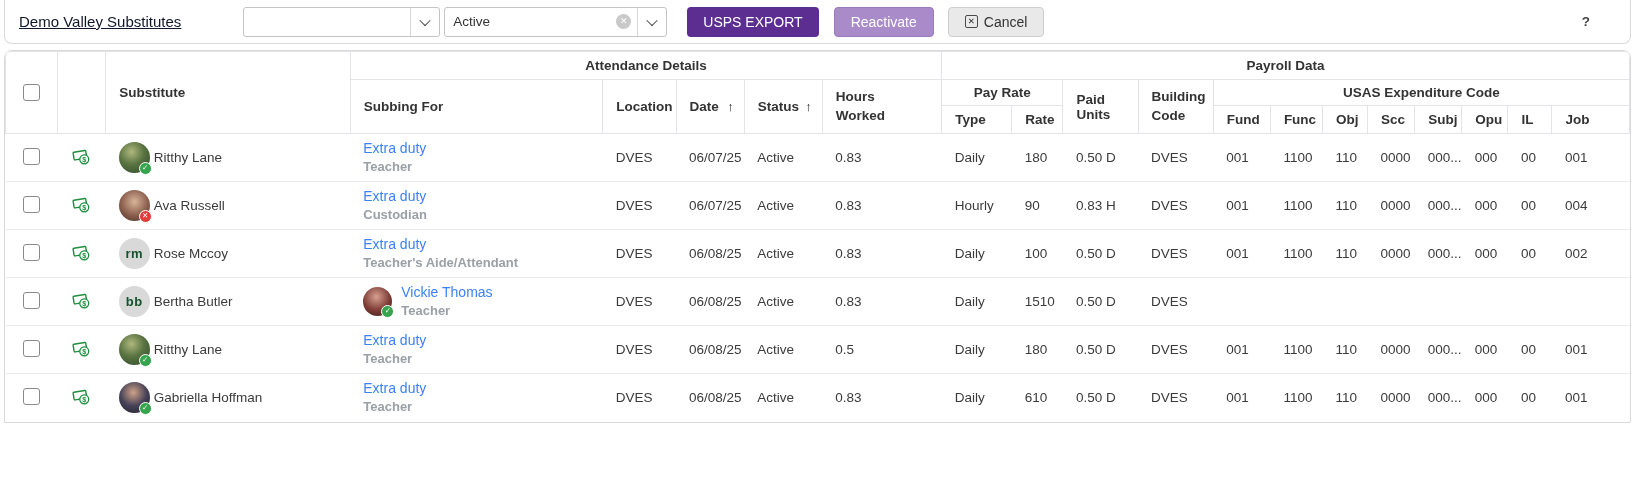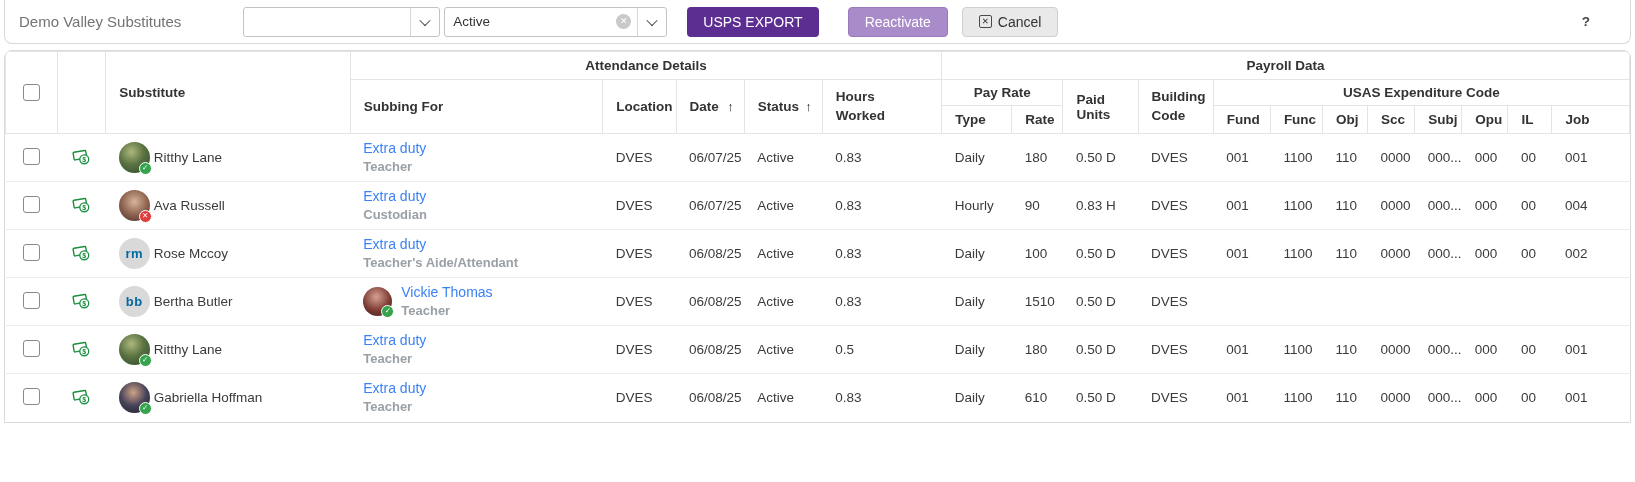--- a/index.html
+++ b/index.html
@@ -2,40 +2,40 @@
 <html><head>
 <meta charset="utf-8">
 <style>
   * { box-sizing: border-box; margin: 0; padding: 0; }
   html,body { width:1635px; height:482px; background:#fff; overflow:hidden;
     font-family:"Liberation Sans", sans-serif; color:#3b3b3b; }
 
   
   .topbar { margin:0 4px; height:44px; background:#fff; border:1px solid #d9d9d9;
     border-radius:0 0 8px 8px; border-top:none; display:flex; align-items:center; padding:0 14px; }
-  .page-title { font-size:15px; color:#737373; white-space:nowrap; }
+  .page-title { font-size:15px; color:#0f172a; white-space:nowrap;text-decoration:underline; }
   .combo { height:30px; background:#fff; border:1px solid #c4c4c4; border-radius:3px;
     display:flex; align-items:center; overflow:hidden; }
   .combo-1 { width:197px; margin-left:62px; }
   .combo-2 { width:223px; margin-left:4px; }
   .combo-value { flex:1; font-size:13.5px; color:#333; padding:0 8px; white-space:nowrap; overflow:hidden; }
   .combo-tail { width:29px; align-self:stretch; border-left:1px solid #d6d6d6;
     display:flex; align-items:center; justify-content:center; cursor:pointer; }
   .chev { width:8px; height:8px; border-right:1.6px solid #4a4a4a; border-bottom:1.6px solid #4a4a4a;
     transform:rotate(45deg) translate(-1px,-1px); }
   .clear-x { width:15px; height:15px; border-radius:50%; background:#c9c9c9; color:#fff;
     font-size:9px; line-height:15px; text-align:center; margin-right:6px; cursor:pointer; flex:0 0 auto; }
   .btn { height:30px; border-radius:4px; border:none; font-family:inherit; font-size:14px;
     padding:0 16px; cursor:pointer; white-space:nowrap; }
   .btn-primary { background:#5c2e91; color:#fff; }
   .btn-disabled { background:#a98bc9; color:#fff; border:1px solid #9b79bd; }
   .btn-gray { background:#e9e9e9; color:#333; border:1px solid #cfcfcf; display:inline-flex;
     align-items:center; gap:6px; }
   .btn-usps { margin-left:20px; }
-  .btn-react { margin-left:29px; }
+  .btn-react { margin-left:15px; }
   .btn-recalc { margin-left:15px; }
   .btn-cancel { margin-left:14px; }
   .cancel-ic { width:13px; height:13px; border:1px solid #4a4a4a; border-radius:2px;
     font-size:8.5px; line-height:11px; text-align:center; display:inline-block; }
   .help { margin-left:auto; margin-right:26px; font-size:13.5px; font-weight:700; color:#444; cursor:pointer; }
 
   
   .grid-card { margin:6px 4px 0; border:1px solid #d9d9d9; border-radius:8px 8px 0 0; overflow:hidden; background:#fff; }
   table { border-collapse:collapse; width:100%; table-layout:fixed; }
   thead th { border:1px solid #e2e4e7; font-size:13.5px; font-weight:700; color:#333;
@@ -54,21 +54,21 @@
 
   .cb { width:17px; height:17px; border:1.5px solid #8a8a8a; border-radius:3px; background:#fff;
     display:inline-block; cursor:pointer; }
   thead .cb { margin-top:2px; }
 
   .payicon { display:inline-block; width:19px; height:19px; cursor:pointer; }
 
   .sub-wrap { display:flex; align-items:center; gap:4px; padding-left:0; }
   .av { width:31px; height:31px; border-radius:50%; position:relative; flex:0 0 auto;
     display:flex; align-items:center; justify-content:center; }
-  .av .init { font-weight:700; color:#0369a1; font-size:13px; letter-spacing:0.5px;text-align:center; }
+  .av .init { font-weight:700; color:#14532d; font-size:13px; letter-spacing:0.5px;text-align:center; }
   .av-ritthy { background:radial-gradient(circle at 40% 32%, #aeb87c 0%, #5a7342 45%, #2c4629 100%); }
   .av-ava { background:radial-gradient(circle at 50% 38%, #d9b49a 0%, #8a5f4d 55%, #47302a 100%); }
   .av-rose, .av-bertha { background:#d9d9d9; }
   .av-gabriella { background:radial-gradient(circle at 46% 34%, #cfa287 0%, #474258 50%, #1c1e2b 100%); }
   .av-vickie { background:radial-gradient(circle at 46% 34%, #d8a090 0%, #7c3b34 55%, #3a1e1d 100%); }
   .badge { position:absolute; right:-2px; bottom:-2px; width:13px; height:13px; border-radius:50%;
     border:1.5px solid #fff; color:#fff; font-size:7.5px; line-height:10px; text-align:center; }
   .badge-check { background:#36a34d; } .badge-check::after { content:"✓"; }
   .badge-x { background:#e23d3d; } .badge-x::after { content:"✕"; }
 

